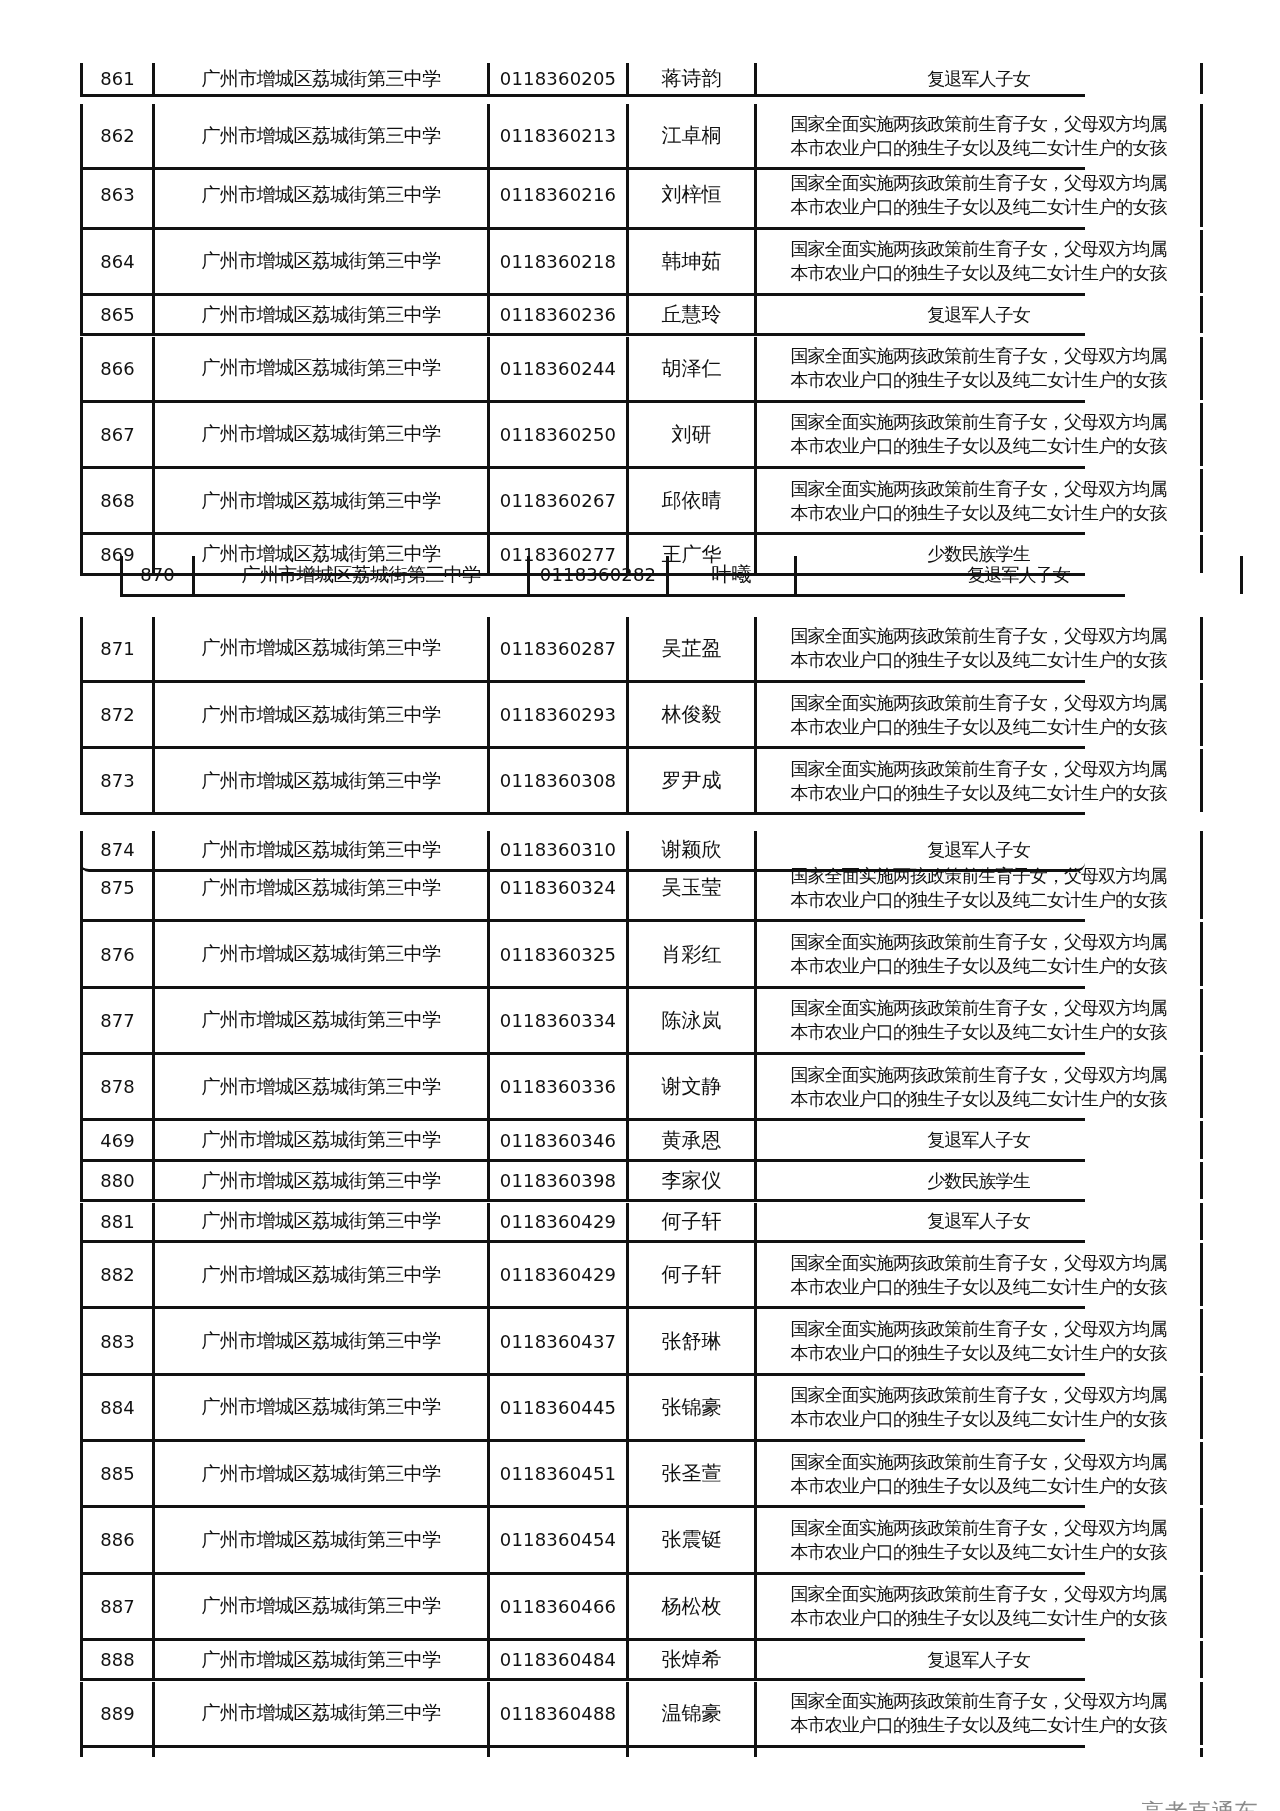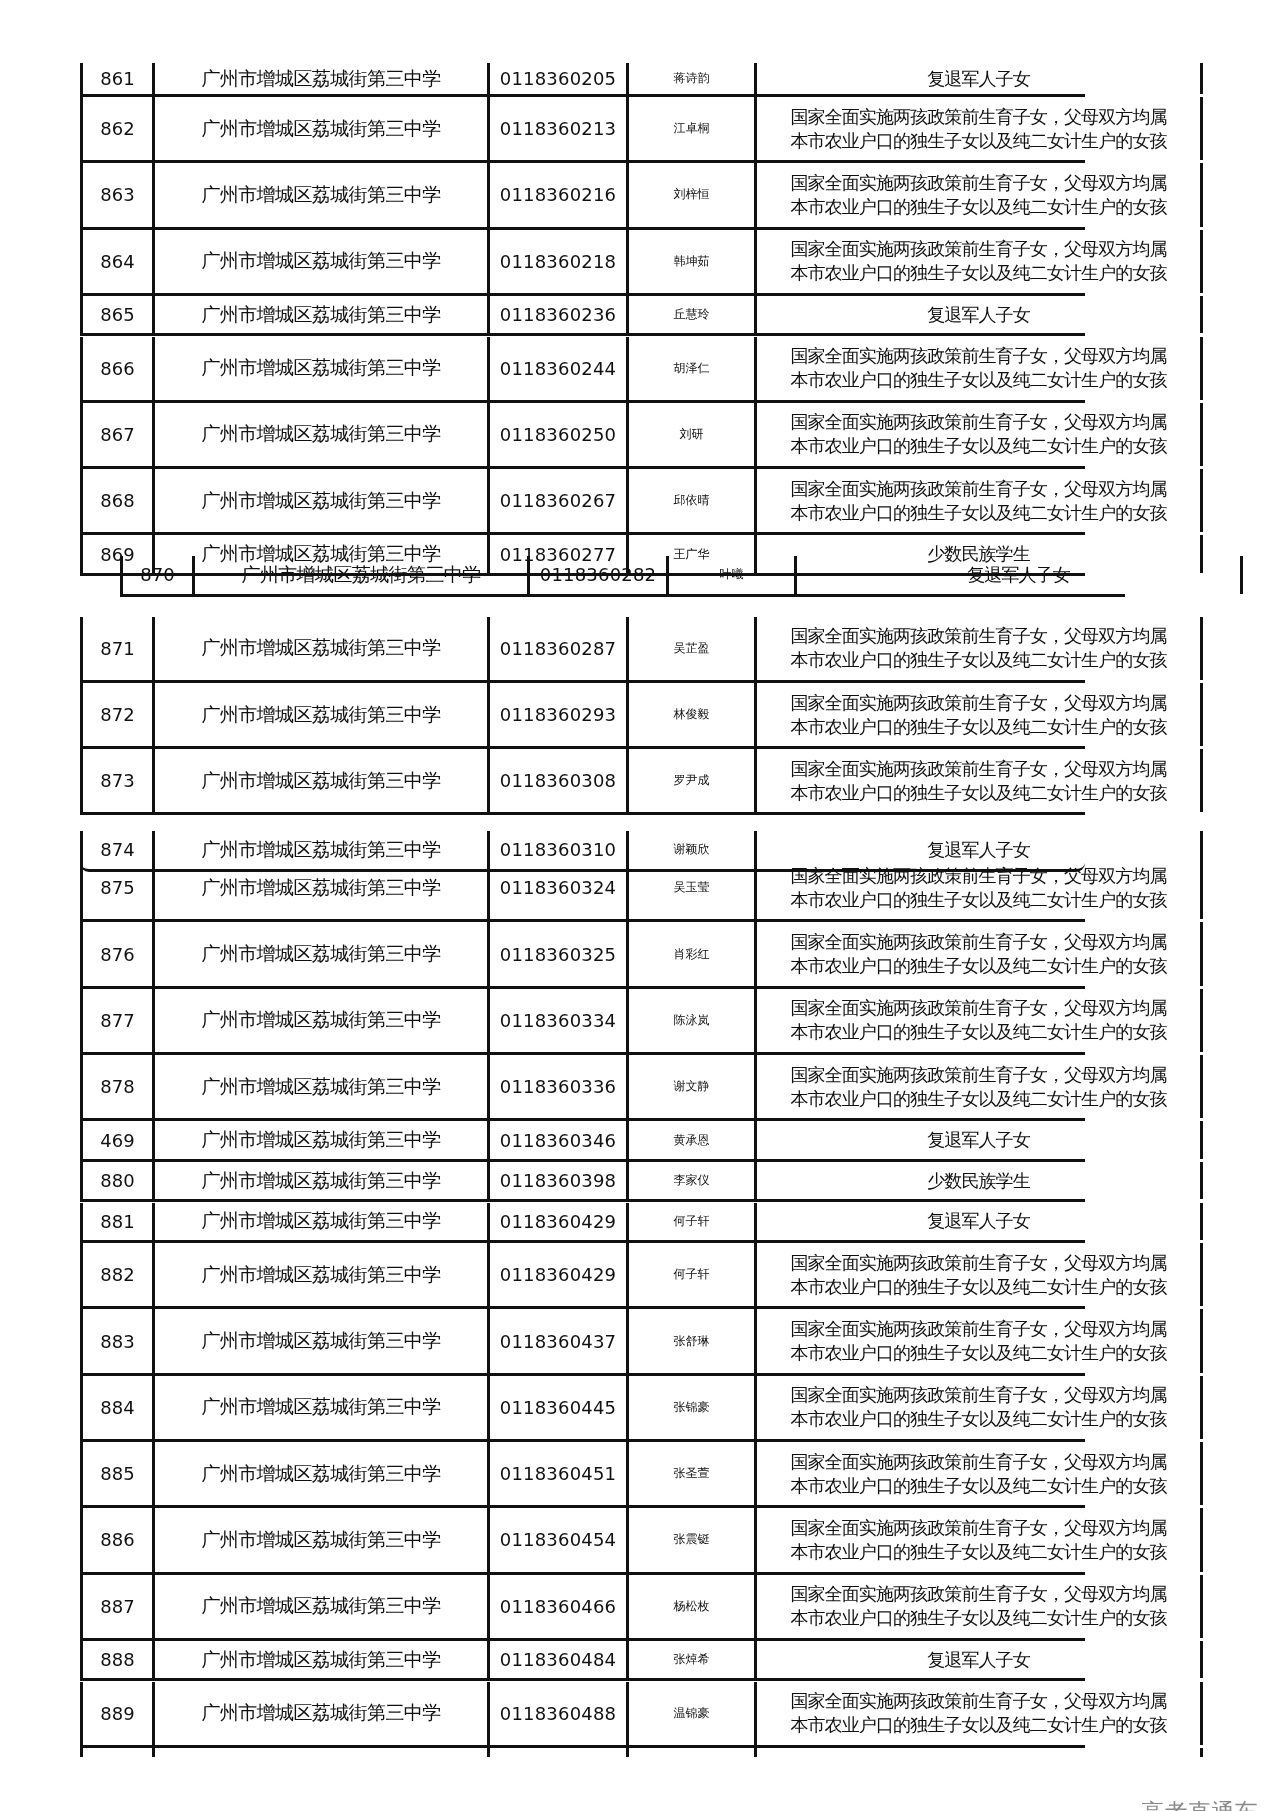--- a/index.html
+++ b/index.html
@@ -36,21 +36,21 @@
     align-items: center;
     justify-content: center;
     box-sizing: border-box;
     border-left: 3px solid #111;
     white-space: nowrap;
     text-align: center;
   }
   .c-no     { left: 0;    width: 72px;  font-size: 18px; }
   .c-school { left: 72px; width: 335px; font-size: 19px; letter-spacing: -0.6px; }
   .c-id     { left: 407px; width: 139px; font-size: 18px; letter-spacing: 0.2px; }
-  .c-name   { left: 546px; width: 128px; font-size: 12px; }
+  .c-name   { left: 546px; width: 128px; font-size: 20px; }
   .c-cat    { left: 674px; width: 449px; font-size: 18px; border-right: 3px solid #111; line-height: 24px; }
   .c-cat .cat-text { white-space: pre; letter-spacing: -0.9px; }
   .stub {
     position: absolute;
     top: 0;
     height: 9px;
     border-left: 3px solid #111;
   }
   .watermark {
     position: absolute;
@@ -76,21 +76,21 @@
       <div class="cell c-id">
         <span>0118360205</span>
       </div>
       <div class="cell c-name">
         <span>蒋诗韵</span>
       </div>
       <div class="cell c-cat">
         <span class="cat-text">复退军人子女</span>
       </div>
     </div>
-    <div class="row" style="top: 34px; height: 66.3px;">
+    <div class="row" style="top: 41px; height: 66.3px;">
       <div class="cell c-no">
         <span>862</span>
       </div>
       <div class="cell c-school">
         <span>广州市增城区荔城街第三中学</span>
       </div>
       <div class="cell c-id">
         <span>0118360213</span>
       </div>
       <div class="cell c-name">

